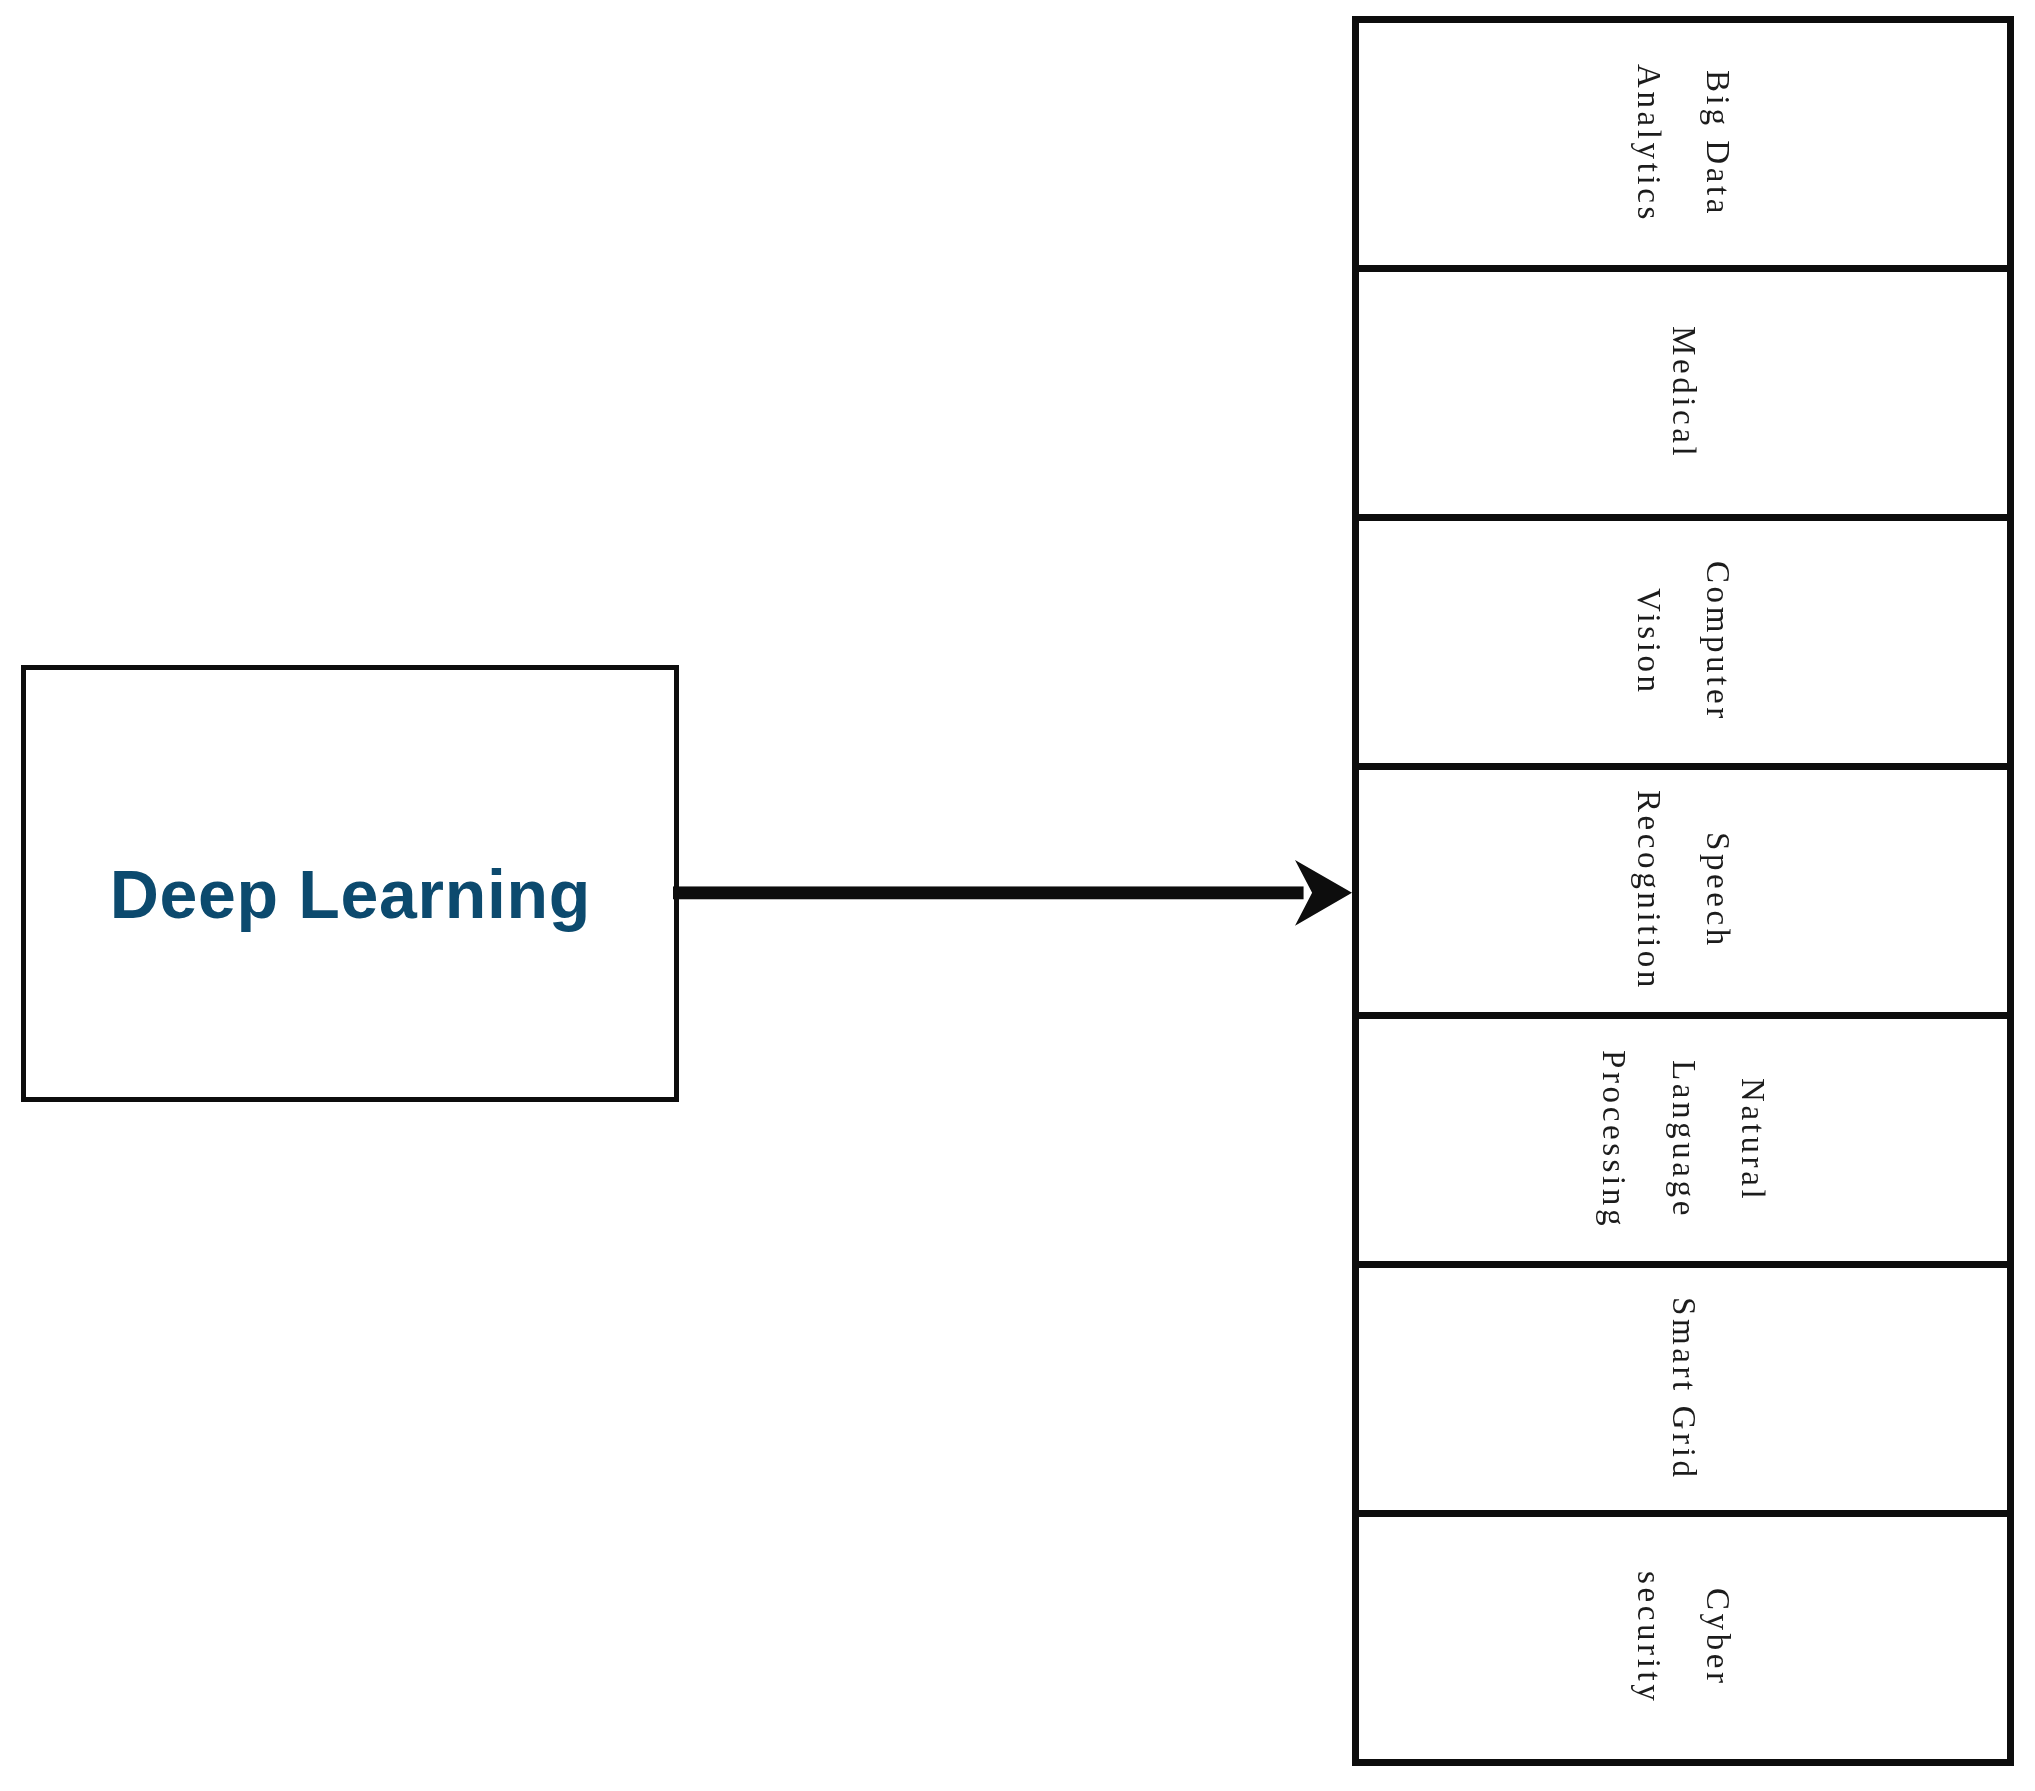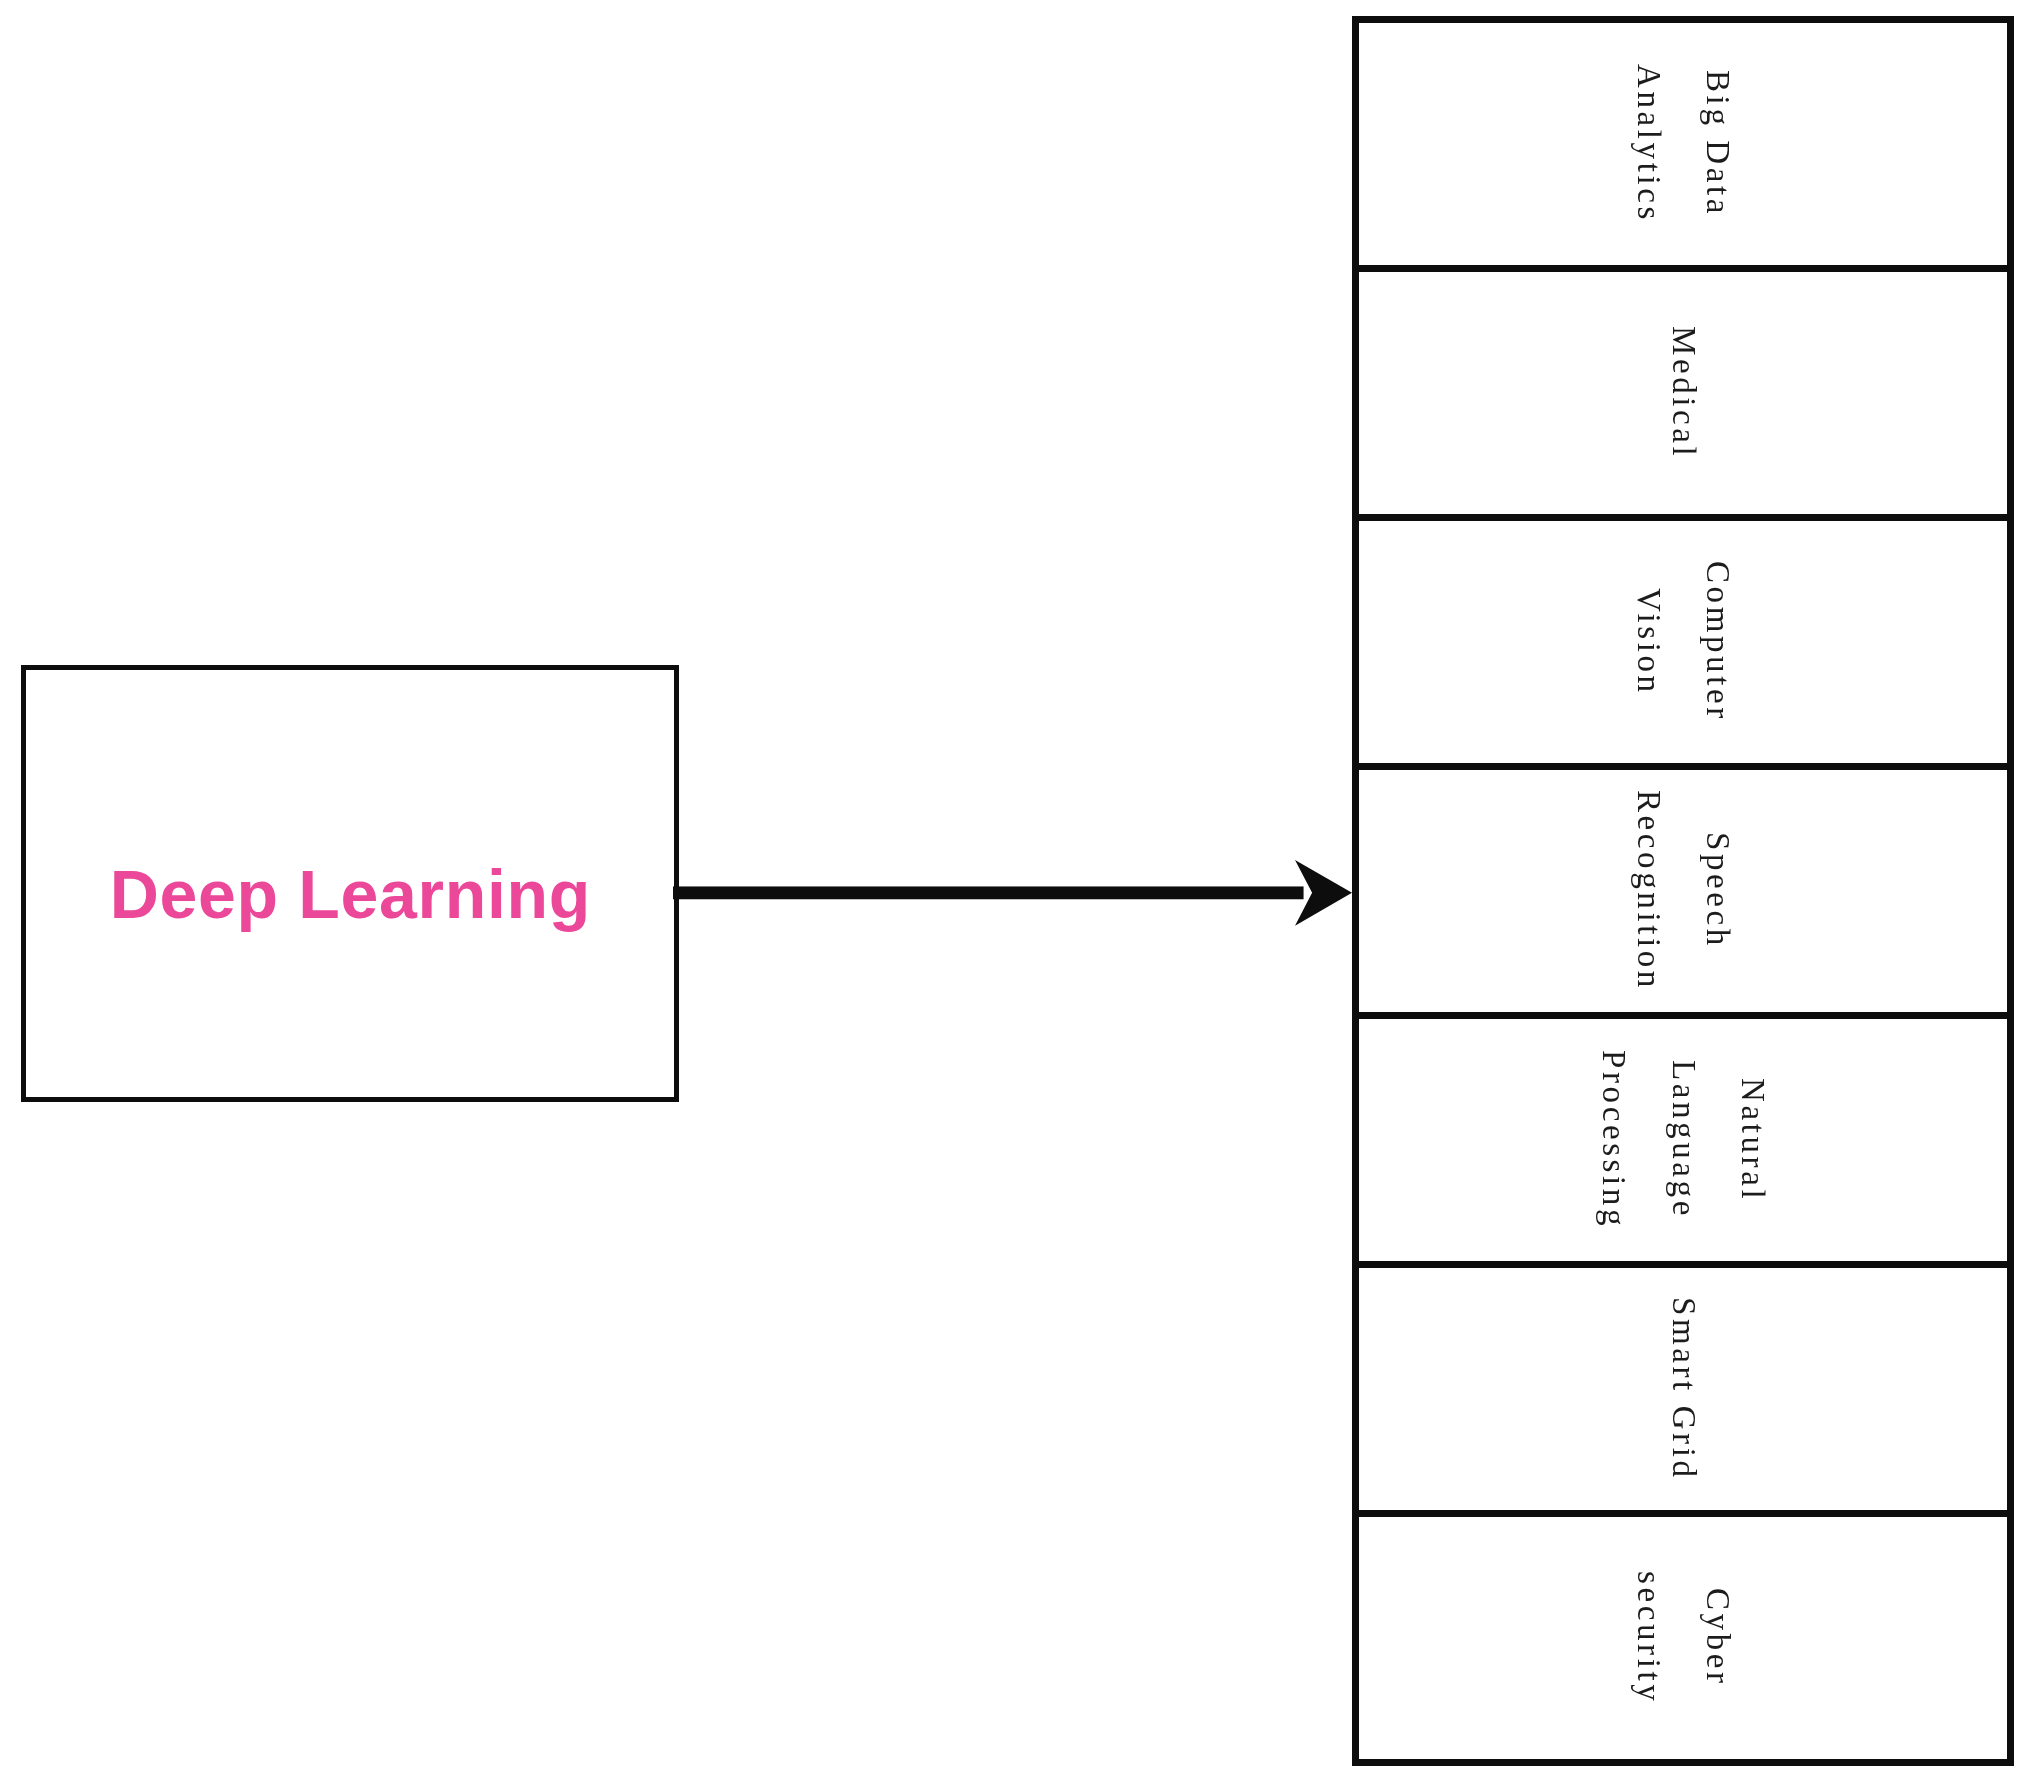--- a/index.html
+++ b/index.html
@@ -25,21 +25,21 @@
     background: #ffffff;
     display: flex;
     align-items: center;
     justify-content: center;
   }
   .dl-label {
     font-family: "Liberation Sans", sans-serif;
     font-weight: bold;
     font-size: 68px;
     letter-spacing: 0.7px;
-    color: #ec4899;
+    color: #0c4a6e;
     white-space: nowrap;
     margin-top: 20px;
   }
 
   
   .arrow-svg {
     position: absolute;
     left: 673px;
     top: 852px;
     width: 684px;

